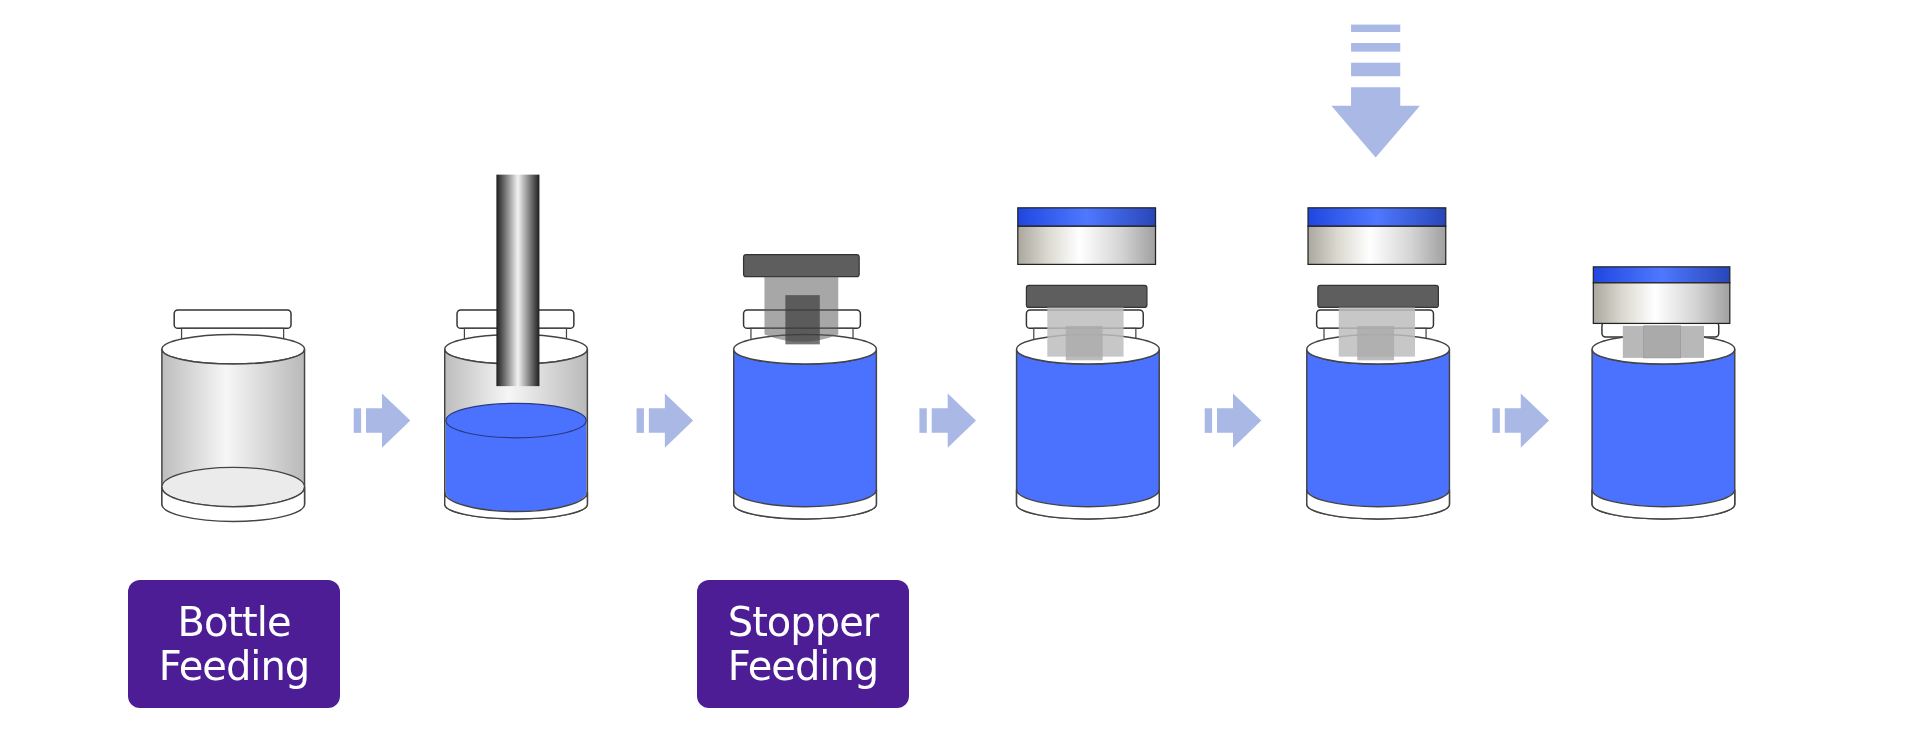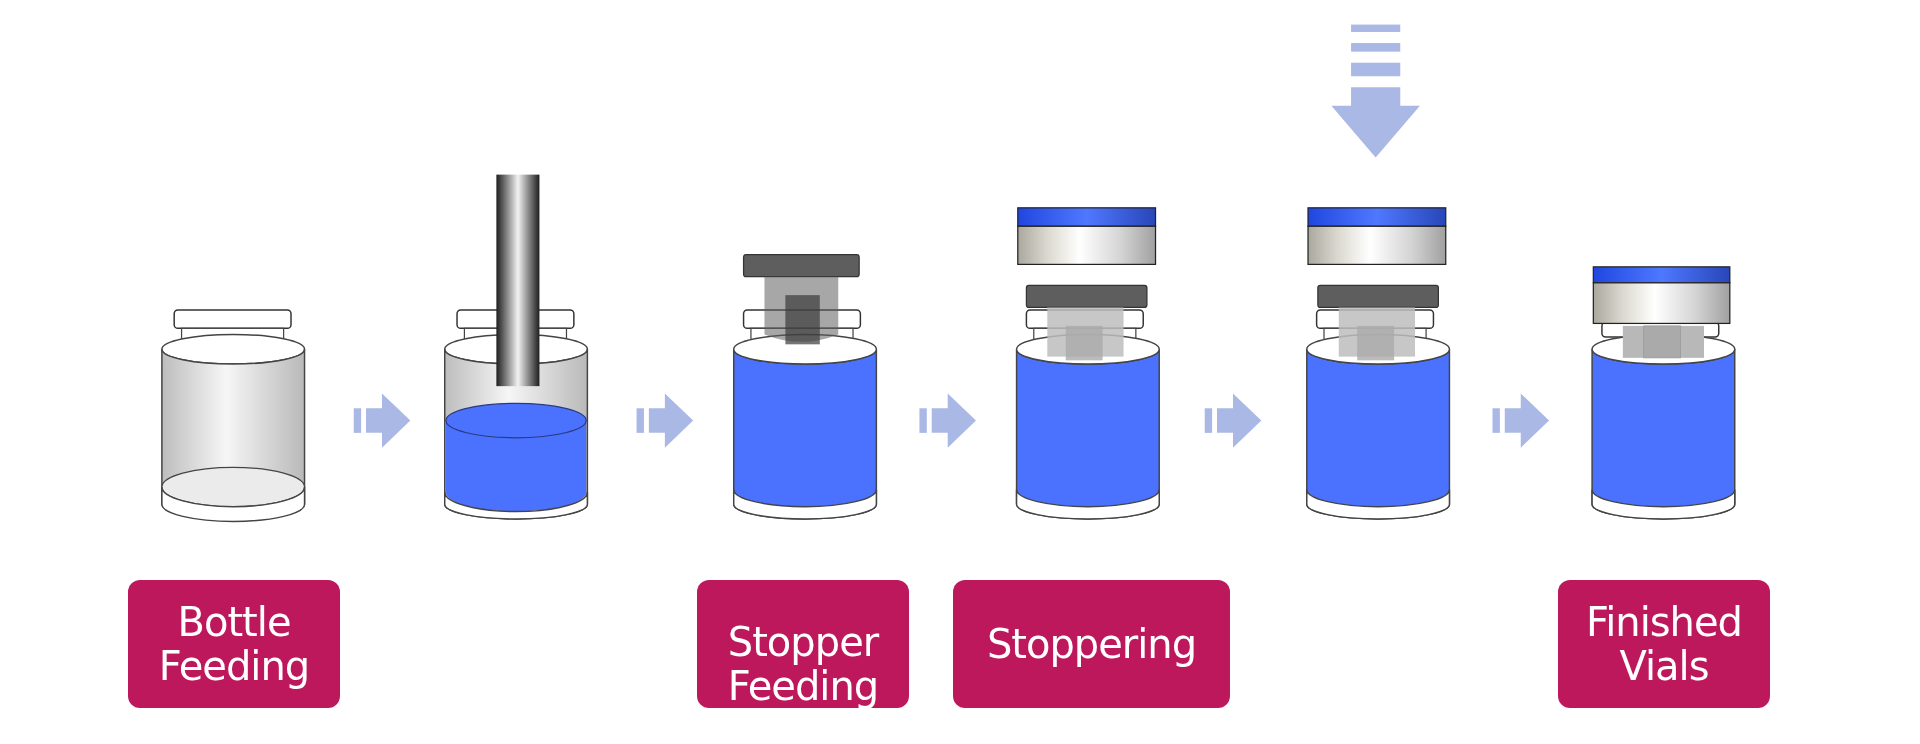--- a/index.html
+++ b/index.html
@@ -1,18 +1,18 @@
 <!DOCTYPE html>
 <html><head>
 <meta charset="utf-8">
 <style>
   html, body { margin:0; padding:0; background:#ffffff; }
   body { width:1920px; height:744px; overflow:hidden; position:relative; font-family:"DejaVu Sans", "Liberation Sans", sans-serif; }
   #stage { position:absolute; left:0; top:0; width:1920px; height:744px; }
-  .label-box { position:absolute; background:#be185d; border-radius:12px; display:flex; align-items:center; justify-content:center; text-align:center; color:#ffffff; font-family:"DejaVu Sans", sans-serif; font-size:40px; line-height:44px; letter-spacing:-1px; }
+  .label-box { position:absolute; background:#4c1d95; border-radius:12px; display:flex; align-items:center; justify-content:center; text-align:center; color:#ffffff; font-family:"DejaVu Sans", sans-serif; font-size:40px; line-height:44px; letter-spacing:-1px; }
   .label-box span { display:block; white-space:pre-line; }
 </style>
 </head>
 <body>
 
 <div id="stage">
 <svg width="1920" height="744" viewBox="0 0 1560 605" xmlns="http://www.w3.org/2000/svg">
   <defs>
     <linearGradient id="glass" x1="0" x2="1" y1="0" y2="0">
       <stop offset="0" stop-color="#bdbdbd"></stop>
@@ -143,24 +143,17 @@
     <rect x="1295" y="217" width="111" height="13" fill="url(#capBlue)" stroke="#222" stroke-width="1"></rect>
     <rect x="1295" y="230" width="111" height="33" fill="url(#capSilver)" stroke="#222" stroke-width="1"></rect>
   </g>
 </svg>
 
 
 <div class="label-box" style="left:128px;top:580px;width:212px;height:128px;">
   <span>Bottle
 Feeding</span>
 </div>
-<div class="label-box" style="left:697px;top:580px;width:212px;height:128px;align-items:flex-end;">
+<div class="label-box" style="left:697px;top:580px;width:212px;height:128px;">
   <span>Stopper
 Feeding</span>
-</div>
-<div class="label-box" style="left:953px;top:580px;width:277px;height:128px;">
-  <span>Stoppering</span>
-</div>
-<div class="label-box" style="left:1558px;top:580px;width:212px;height:128px;">
-  <span>Finished
-Vials</span>
 </div>
 </div>
 
 </body></html>

